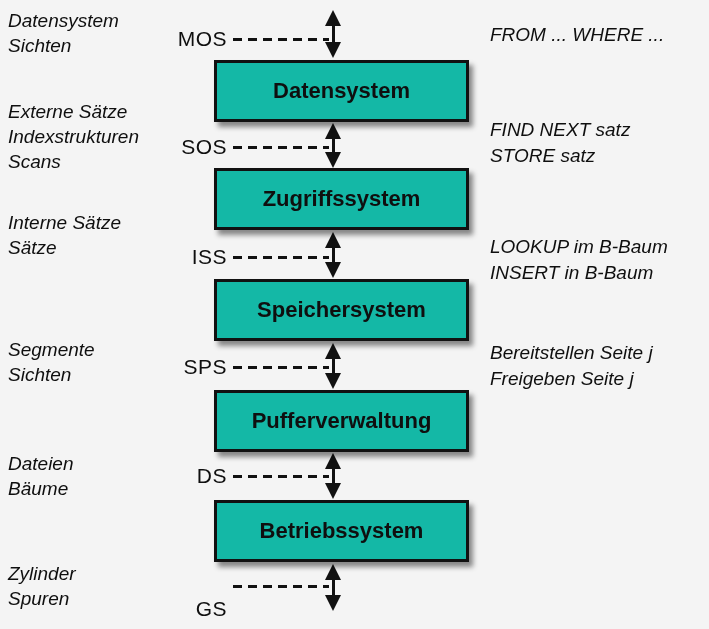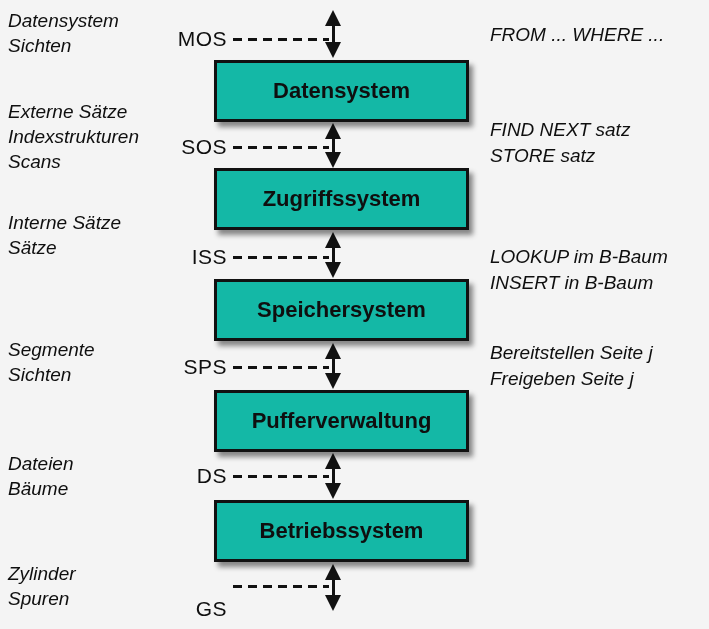--- a/index.html
+++ b/index.html
@@ -156,21 +156,21 @@
       <span>Betriebssystem</span>
     </div>
 
   <div class="side right" style="top:22px">
     <div>FROM ... WHERE ...</div>
   </div>
   <div class="side right" style="top:117px">
     <div>FIND NEXT satz</div>
     <div>STORE satz</div>
   </div>
-  <div class="side right" style="top:244px">
+  <div class="side right" style="top:234px">
     <div>LOOKUP im B-Baum</div>
     <div>INSERT in B-Baum</div>
   </div>
   <div class="side right" style="top:340px">
     <div>Bereitstellen Seite j</div>
     <div>Freigeben Seite j</div>
   </div>
 
 </div>
 

